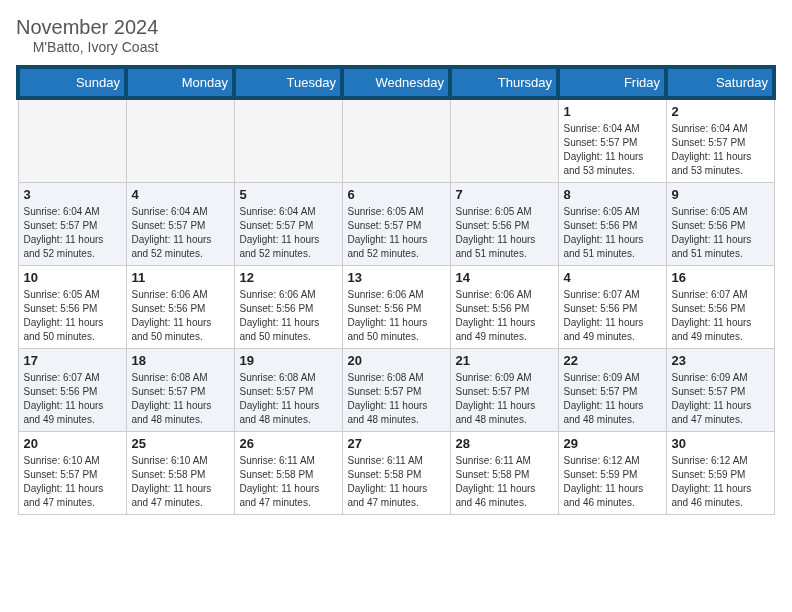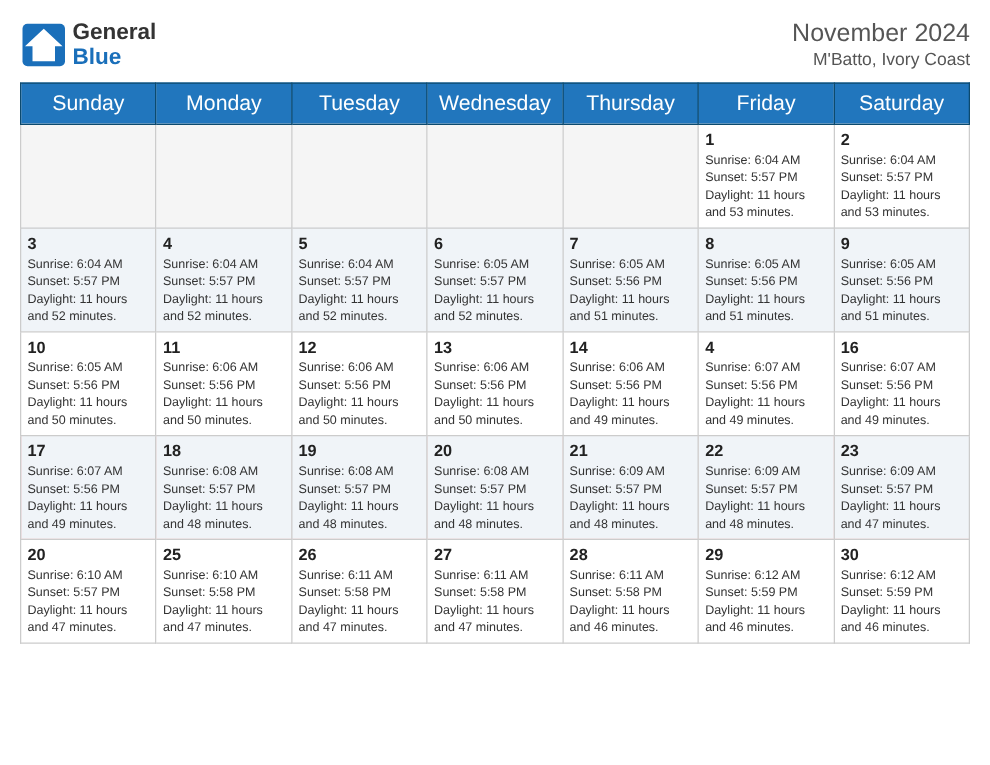--- a/index.html
+++ b/index.html
@@ -35,24 +35,24 @@
     }
     .calendar {
       width: 100%;
       border-collapse: collapse;
       font-size: 11px;
     }
     .calendar th {
       background: #2176bd;
       color: #fff;
       padding: 6px 4px;
-      text-align: center;
-      font-size: 17px;
+      text-align: right;
+      font-size: 13px;
       font-weight: normal;
-      border: 1px solid #0c4a6e;
+      border: 4px solid #0c4a6e;
     }
     .calendar td {
       border: 1px solid #ccc;
       vertical-align: top;
       padding: 4px 5px;
       width: 108px;
       min-height: 80px;
       background: #fff;
     }
     .calendar td.empty {
@@ -77,35 +77,20 @@
       display: flex;
       align-items: center;
       gap: 4px;
     }
     .logo-svg { }
   </style>
 </head>
 <body>
 
 <div class="header">
-  <div class="logo">
-    <div class="logo-wrapper">
-      <svg class="logo-svg" width="38" height="38" viewBox="0 0 38 38">
-        <rect x="2" y="2" width="34" height="34" rx="4" fill="#1a6fba"></rect>
-        <polygon points="19,6 34,20 28,20 28,32 10,32 10,20 4,20" fill="white"></polygon>
-        <polygon points="26,8 36,8 36,18" fill="#1a6fba"></polygon>
-      </svg>
-      <div>
-        <div style="font-size:18px;font-weight:bold;color:#333;line-height:1.1;">
-          <span style="color:#333;">General</span><br>
-          <span style="color:#1a6fba;">Blue</span>
-        </div>
-      </div>
-    </div>
-  </div>
   <div class="title-block">
     <div class="month-year">November 2024</div>
     <div class="location">M'Batto, Ivory Coast</div>
   </div>
 </div>
 
 <table class="calendar">
   <thead>
     <tr>
     <th>Sunday</th>

